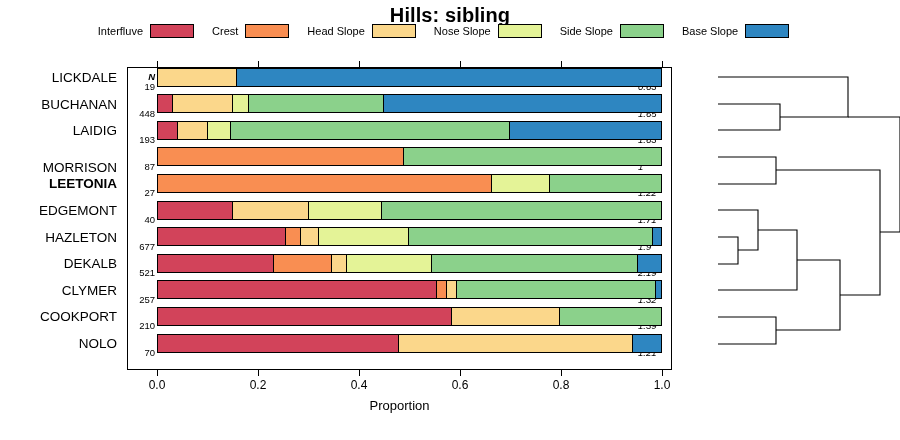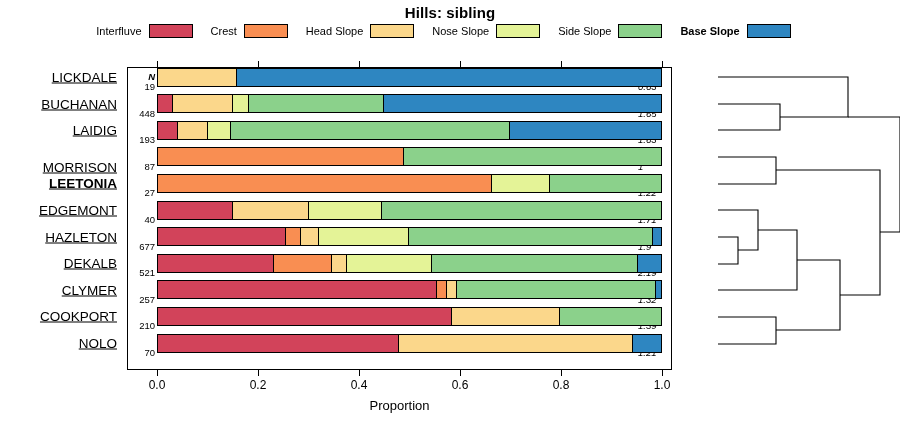--- a/index.html
+++ b/index.html
@@ -20,42 +20,42 @@
     inset: 0;
   }
 
   
   .chart-title {
     position: absolute;
     left: 0;
     top: 4px;
     width: 900px;
     text-align: center;
-    font-size: 15px;
+    font-size: 20px;
     font-weight: bold;
     letter-spacing: 0.1px;
   }
 
   
   .legend {
     position: absolute;
     left: 0;
     top: 24px;
     width: 900px;
     display: flex;
     justify-content: center;
     align-items: center;
     gap: 0px;
   }
   .legend-item {
     display: flex;
     align-items: center;
     margin-right: 18px;
   }
-  .legend-item:last-child { margin-right: 13px; font-weight: bold; }
+  .legend-item:last-child { margin-right: 13px; }
   .legend-label {
     font-size: 11px;
     margin-right: 7px;
     white-space: nowrap;
   }
   .legend-swatch {
     width: 44px;
     height: 14px;
     border: 1px solid #000;
     box-sizing: border-box;
@@ -81,21 +81,20 @@
     width: 121px;
     height: 303px;
   }
   .series-label {
     position: absolute;
     right: 4px;
     text-align: right;
     font-size: 13.5px;
     white-space: nowrap;
     transform: translateY(-50%);
-    text-decoration: underline;
   }
   .series-label.bold { font-weight: bold; margin-left: 12px; }
 
   
   .n-col {
     position: absolute;
     left: 127px;
     top: 67px;
     width: 30px;
     height: 303px;

